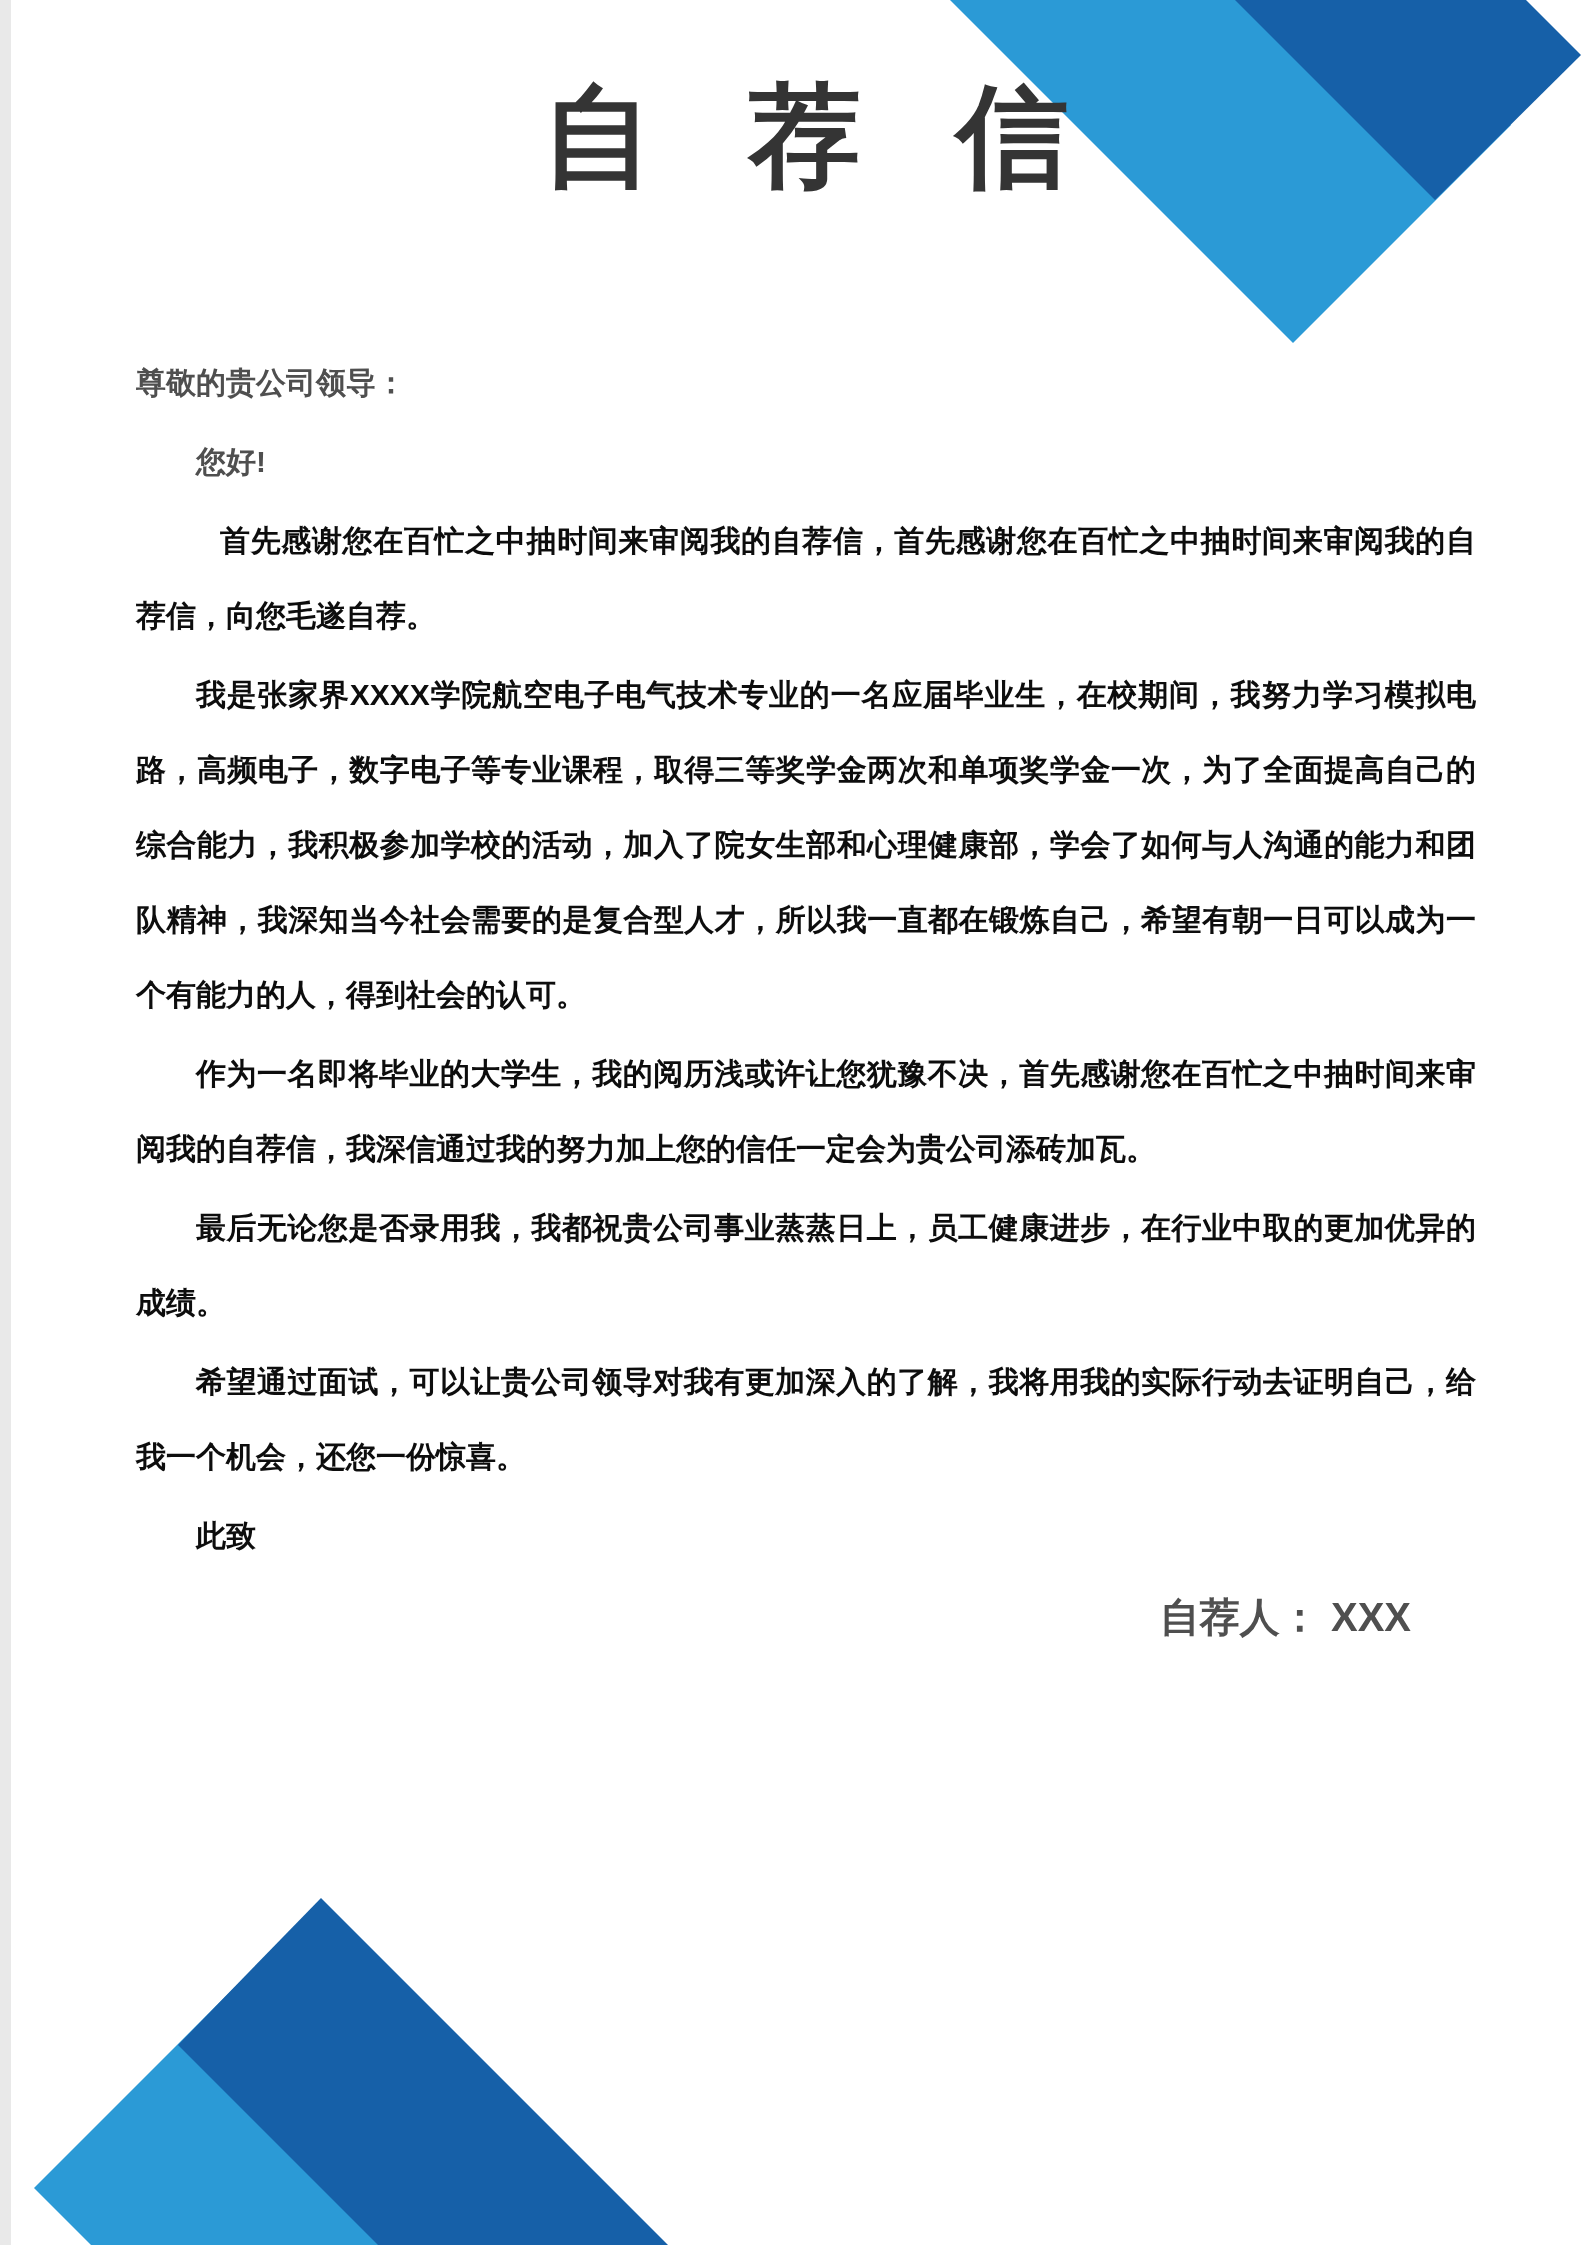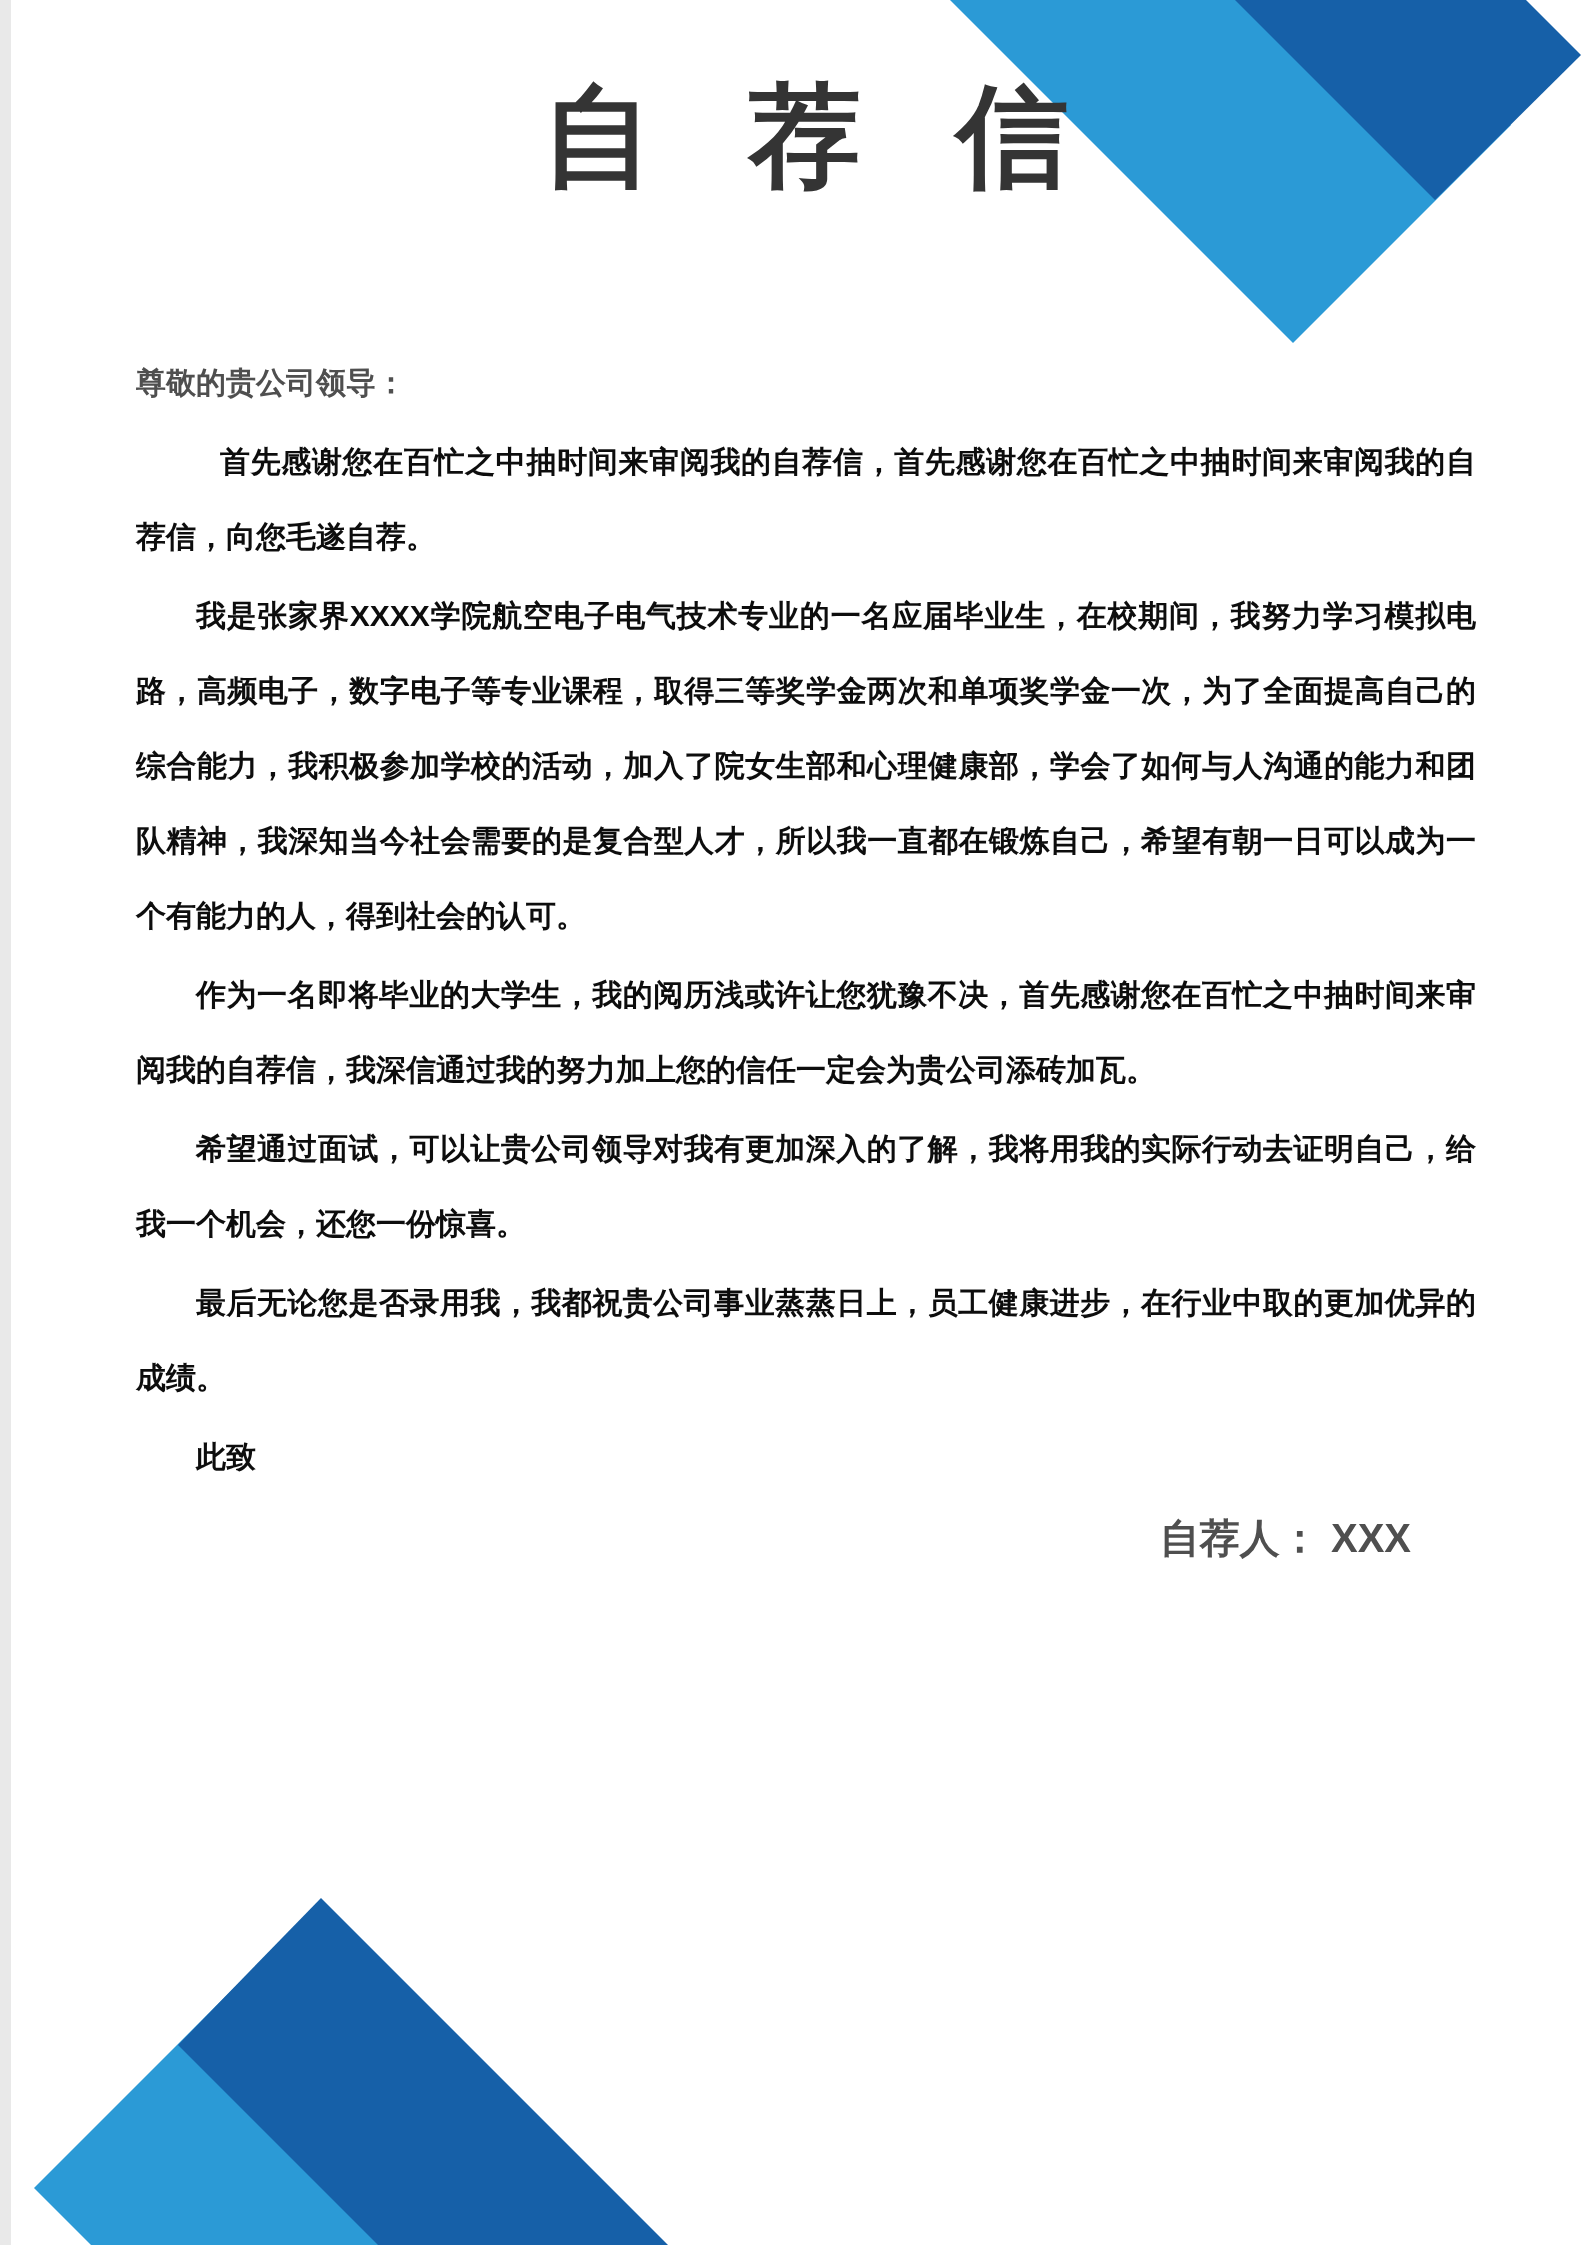--- a/index.html
+++ b/index.html
@@ -70,22 +70,23 @@
     <polygon class="ribbon-light" points="721,-218 939,-436 1500,125 1282,343"></polygon>
     <polygon class="ribbon-dark" points="1024,-200 1170,-345 1570,55 1424,200"></polygon>
     <polygon class="ribbon-light" points="23,2188 241,1970 641,2370 423,2588"></polygon>
     <polygon class="ribbon-dark" points="167,2045 310,1898 810,2398 667,2545"></polygon>
   </svg>
 
   <h1 class="doc-title">自 荐 信</h1>
 
   <div class="letter-body">
     <p class="muted salutation">尊敬的贵公司领导：</p>
+    <p class="muted greeting">您好!</p>
     <p class="para para-first">首先感谢您在百忙之中抽时间来审阅我的自荐信，首先感谢您在百忙之中抽时间来审阅我的自荐信，向您毛遂自荐。</p>
     <p class="para">我是张家界XXXX学院航空电子电气技术专业的一名应届毕业生，在校期间，我努力学习模拟电路，高频电子，数字电子等专业课程，取得三等奖学金两次和单项奖学金一次，为了全面提高自己的综合能力，我积极参加学校的活动，加入了院女生部和心理健康部，学会了如何与人沟通的能力和团队精神，我深知当今社会需要的是复合型人才，所以我一直都在锻炼自己，希望有朝一日可以成为一个有能力的人，得到社会的认可。</p>
     <p class="para">作为一名即将毕业的大学生，我的阅历浅或许让您犹豫不决，首先感谢您在百忙之中抽时间来审阅我的自荐信，我深信通过我的努力加上您的信任一定会为贵公司添砖加瓦。</p>
+    <p class="para">最后无论您是否录用我，我都祝贵公司事业蒸蒸日上，员工健康进步，在行业中取的更加优异的成绩。</p>
     <p class="para">希望通过面试，可以让贵公司领导对我有更加深入的了解，我将用我的实际行动去证明自己，给我一个机会，还您一份惊喜。</p>
-    <p class="para">最后无论您是否录用我，我都祝贵公司事业蒸蒸日上，员工健康进步，在行业中取的更加优异的成绩。</p>
     <p class="cizhi">此致</p>
     <p class="signature">自荐人： XXX</p>
   </div>
 
 </div>
 
 </body></html>

